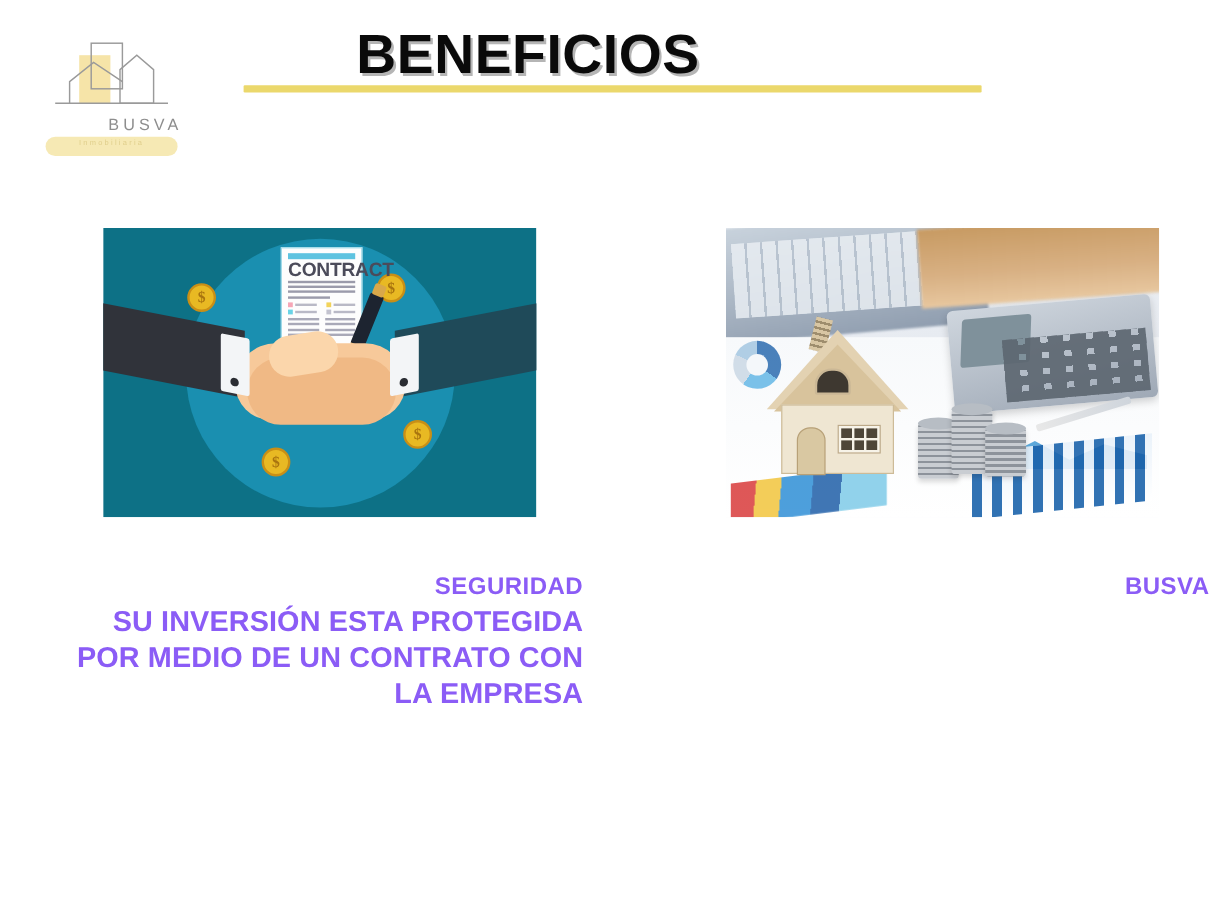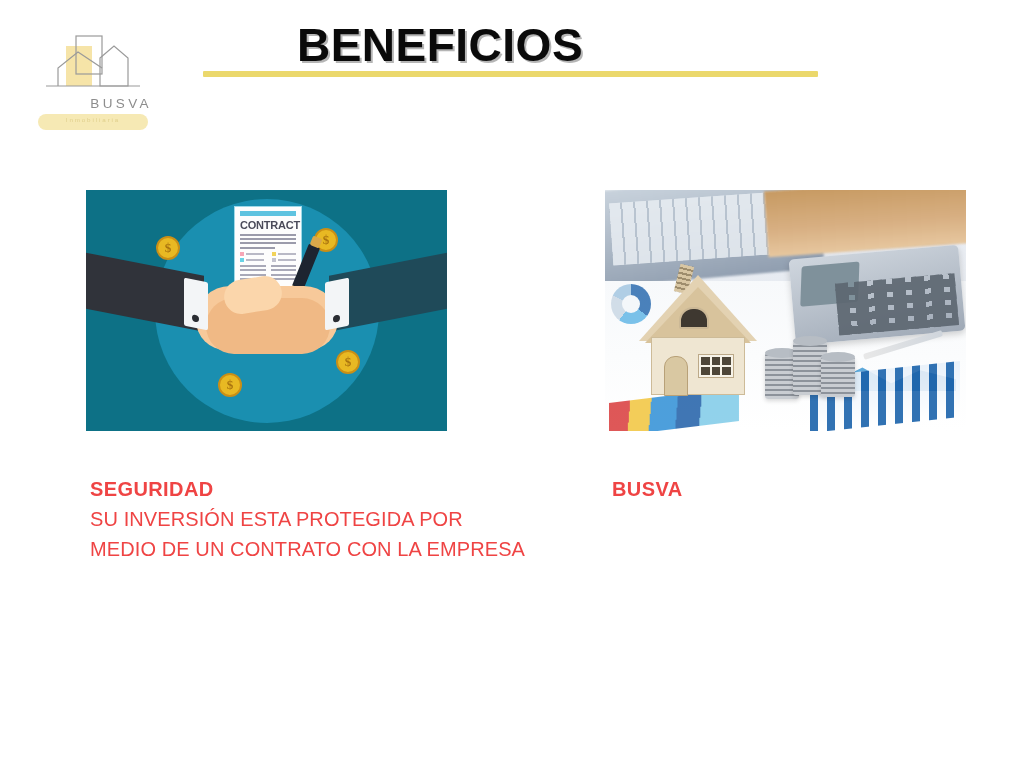--- a/index.html
+++ b/index.html
@@ -129,21 +129,21 @@
     border: 1.5px solid #9fd9e8;
     box-sizing: border-box;
     padding: 4px 5px;
   }
   .contract .bar-top {
     height: 5px;
     background: #5ec3e0;
     margin-bottom: 4px;
   }
   .contract .ttl {
-    font-size: 11px;
+    font-size: 16px;
     font-weight: bold;
     color: #4b4b5a;
     letter-spacing: -0.2px;
     line-height: 11px;
     margin-bottom: 3px;
     font-family: "Liberation Sans", sans-serif;
   }
   .contract .ln {
     height: 2px;
     background: #9b9bab;
@@ -482,37 +482,36 @@
     width:18px; height:18px;
     border-radius:50%;
     background:#f4f7fa;
   }
 
   
   .caption {
     position: absolute;
     top: 476px;
     width: 440px;
-    text-align: left;
+    text-align: right;
     font-family: "Liberation Sans", sans-serif;
-    color: #ef4444;
-    margin-left: 44px;
+    color: #8b5cf6;
   }
   .caption.left  { left: 46px; }
   .caption.right { left: 568px; }
   .cap-title {
     font-size: 20px;
     font-weight: bold;
     letter-spacing: .4px;
     line-height: 26px;
     margin-bottom: 2px;
   }
   .cap-body {
-    font-size: 20px;
-    font-weight: 400;
+    font-size: 24px;
+    font-weight: 700;
     line-height: 30px;
     letter-spacing: .1px;
   }
 </style>
 </head>
 <body>
 
 <div class="logo">
   <div class="logo-mark">
     <svg width="120" height="74" viewBox="0 0 120 74" xmlns="http://www.w3.org/2000/svg">

